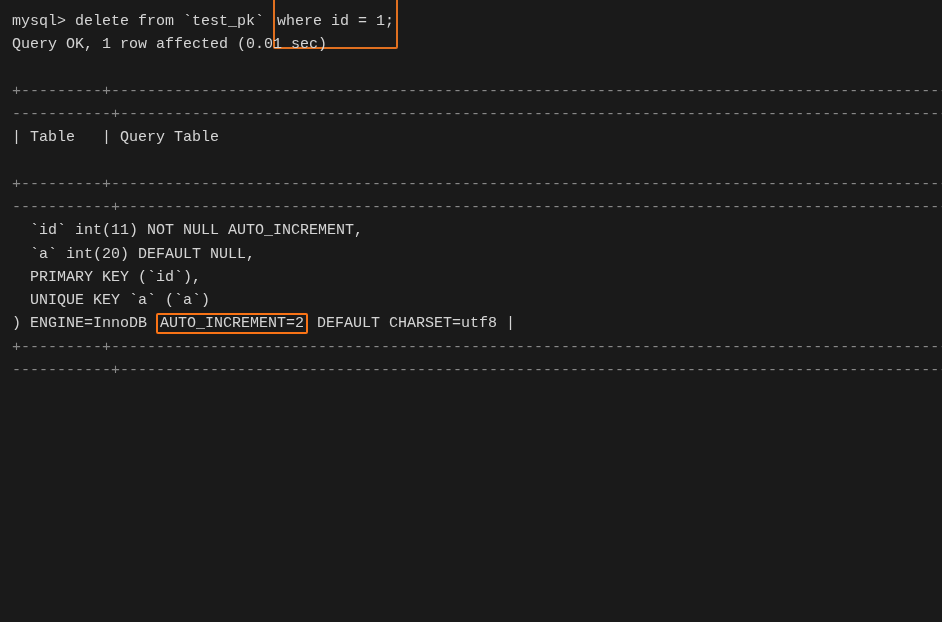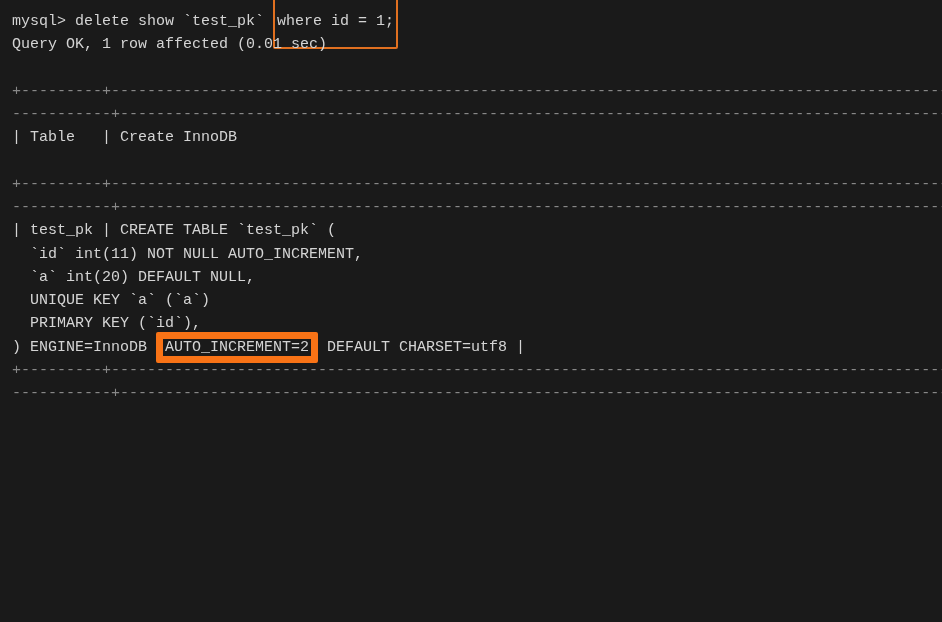--- a/index.html
+++ b/index.html
@@ -34,62 +34,61 @@
 
     .highlight-box {
       display: inline;
       border: 2px solid #e07020;
       padding: 17px 2px;
       border-radius: 2px;
     }
 
     .highlight-box2 {
       display: inline;
-      border: 7px solid #f97316;
+      border: 2px solid #f97316;
       padding: 0px 2px;
       border-radius: 2px;
     }
 
     .separator {
       color: #888;
       display: block;
       white-space: pre;
     }
 
     .blank {
       display: block;
       height: 1.55em;
     }
   </style>
 </head>
 <body>
 
 <div class="terminal">
 
-  <span class="line"><span>mysql&gt; </span><span>delete show `test_pk` </span><span class="highlight-box">where id = 1;</span></span>
+  <span class="line"><span>mysql&gt; </span><span>delete from `test_pk` </span><span class="highlight-box">where id = 1;</span></span>
 
   <span class="line">Query OK, 1 row affected (0.01 sec)</span>
 
   <span class="blank"></span>
 
 
   <span class="separator">+---------+---------------------------------------------------------------------------------------------------------------------------------------------------------------------------------------------------------------------------------------------------------------------+</span>
   <span class="separator">-----------+----------------------------------------------------------------------------------------------------------------------------------------------------------------------------------------------------------------------------------------------------+</span>
 
-  <span class="line">| Table   | Create InnoDB</span>
+  <span class="line">| Table   | Query Table</span>
   <span class="blank"></span>
 
   <span class="separator">+---------+---------------------------------------------------------------------------------------------------------------------------------------------------------------------------------------------------------------------------------------------------------------------+</span>
   <span class="separator">-----------+----------------------------------------------------------------------------------------------------------------------------------------------------------------------------------------------------------------------------------------------------+</span>
 
-  <span class="line">| test_pk | CREATE TABLE `test_pk` (</span>
   <span class="line">  `id` int(11) NOT NULL AUTO_INCREMENT,</span>
   <span class="line">  `a` int(20) DEFAULT NULL,</span>
+  <span class="line">  PRIMARY KEY (`id`),</span>
   <span class="line">  UNIQUE KEY `a` (`a`)</span>
-  <span class="line">  PRIMARY KEY (`id`),</span>
 
   <span class="line"><span>) ENGINE=InnoDB </span><span class="highlight-box2">AUTO_INCREMENT=2</span><span> DEFAULT CHARSET=utf8 |</span></span>
 
   <span class="separator">+---------+---------------------------------------------------------------------------------------------------------------------------------------------------------------------------------------------------------------------------------------------------------------------+</span>
   <span class="separator">-----------+----------------------------------------------------------------------------------------------------------------------------------------------------------------------------------------------------------------------------------------------------+</span>
 
   <span class="blank"></span>
 
 
 </div>

